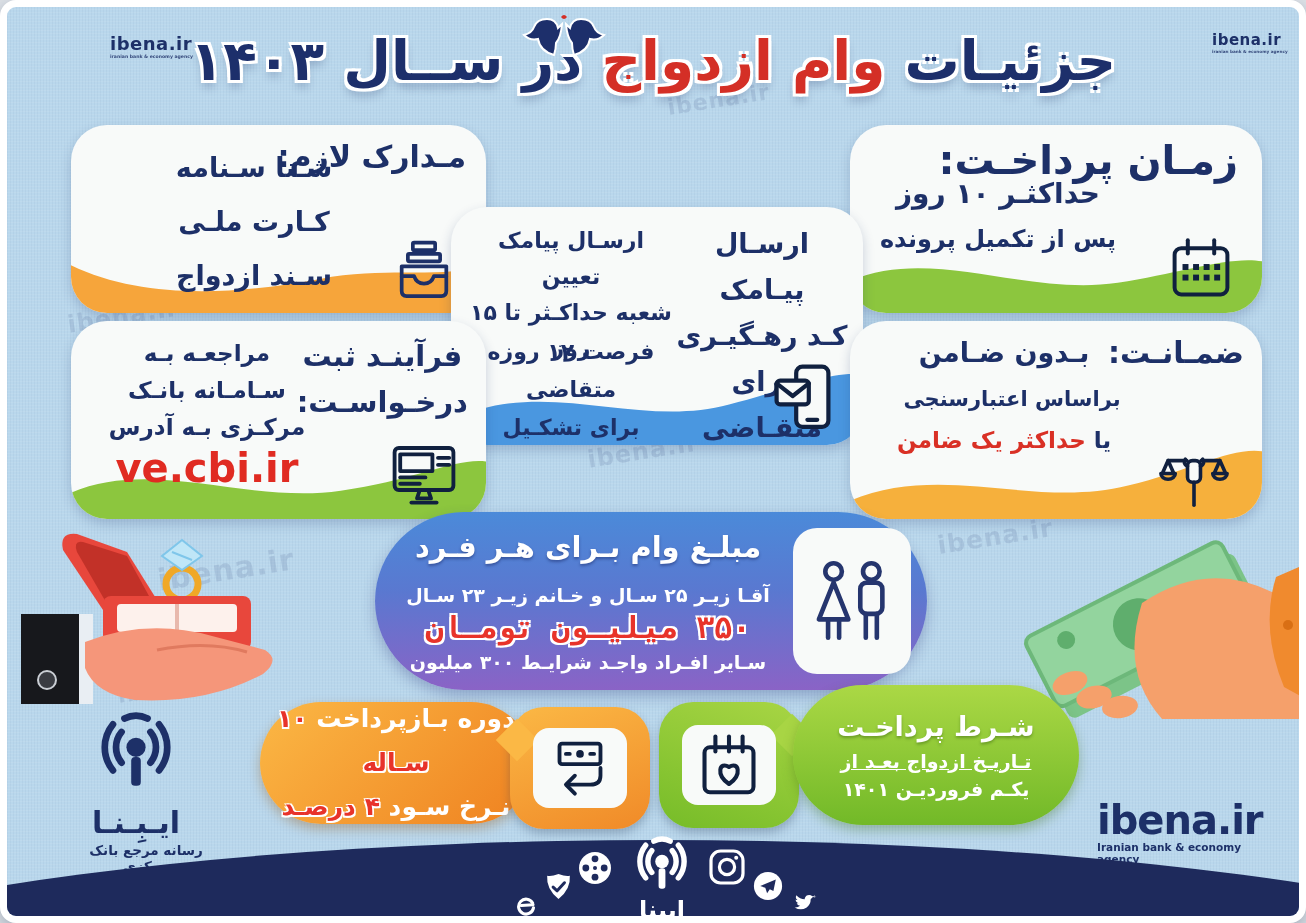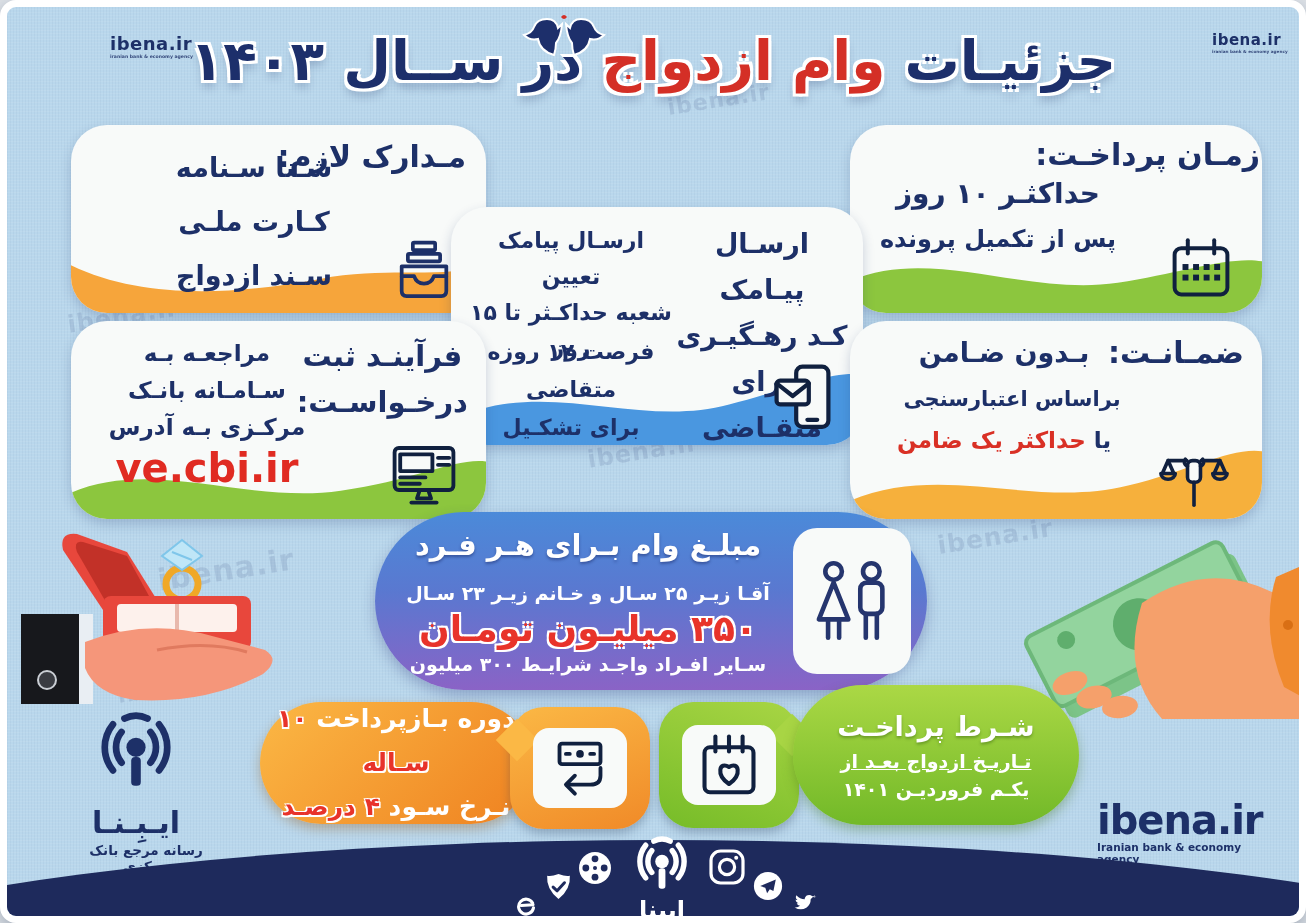--- a/index.html
+++ b/index.html
@@ -26,22 +26,22 @@
   .icon svg{display:block;width:100%;height:100%;}
   .red-t{color:#d93025;}
   
   .pill-amount{position:absolute;left:368px;top:505px;width:552px;height:178px;border-radius:90px;
     background:linear-gradient(180deg,#4b8ad9 0%,#5a78d0 45%,#8a63c6 100%);box-shadow:0 6px 14px rgba(40,50,120,.3);}
   .pill-amount .card{position:absolute;right:16px;top:16px;width:118px;height:146px;background:#f8faf9;border-radius:24px;}
   .pill-amount .txt{position:absolute;right:148px;left:22px;top:8px;bottom:8px;display:flex;flex-direction:column;
     justify-content:center;text-align:center;color:#fff;font-weight:800;}
   .pill-amount .t1{font-size:29px;text-shadow:0 2px 3px rgba(20,30,90,.45);}
   .pill-amount .t2{font-size:19px;margin-top:20px;}
-  .pill-amount .t3{font-size:36px;color:#e8332a;margin-top:4px;
-    text-shadow:2px 2px 0 #fff,-2px -2px 0 #fff,2px -2px 0 #fff,-2px 2px 0 #fff;}
+  .pill-amount .t3{font-size:30px;color:#e8332a;margin-top:4px;
+    text-shadow:2px 2px 0 #fff,-2px -2px 0 #fff,2px -2px 0 #fff,-2px 2px 0 #fff;font-family:Liberation Mono, monospace;}
   .pill-amount .t4{font-size:19px;margin-top:4px;}
   
   .pill-orange{position:absolute;left:253px;top:695px;width:272px;height:122px;border-radius:62px;
     background:linear-gradient(135deg,#fbb845,#ef8120);box-shadow:0 5px 12px rgba(150,80,10,.35);
     display:flex;flex-direction:column;justify-content:center;text-align:center;color:#fff;font-weight:800;font-size:25px;line-height:44px;}
   .pill-orange .v{color:#e8332a;text-shadow:1.5px 1.5px 0 #fff,-1.5px -1.5px 0 #fff,1.5px -1.5px 0 #fff,-1.5px 1.5px 0 #fff;}
   .pill-green{position:absolute;left:786px;top:678px;width:286px;height:140px;border-radius:70px;
     background:linear-gradient(180deg,#abd845,#72b928);box-shadow:0 5px 12px rgba(60,110,20,.35);
     display:flex;flex-direction:column;justify-content:center;text-align:center;color:#fff;font-weight:800;}
   .pill-green .c1{font-size:27px;text-shadow:0 2px 3px rgba(40,80,10,.4);}
@@ -132,21 +132,21 @@
         <path d="M14 44 L86 44 L86 84 Q86 92 78 92 L22 92 Q14 92 14 84 Z"></path>
         <path d="M14 60 L34 60 Q38 72 50 72 Q62 72 66 60 L86 60"></path>
       </svg>
     </div>
   </div>
 
   <div class="panel" style="left:843px;top:118px;width:412px;height:188px;">
     <svg class="wave" viewBox="0 0 400 80" preserveAspectRatio="none">
       <path d="M0 80 L0 46 C80 10 170 62 260 48 C320 38 370 20 400 26 L400 80 Z" fill="#8cc63e"></path>
     </svg>
-    <div class="p-head" style="right:2px;top:12px;font-size:30px;">زمـان پرداخـت:</div>
+    <div class="p-head" style="right:24px;top:12px;font-size:40px;">زمـان پرداخـت:</div>
     <div class="p-text" style="left:28px;top:52px;width:240px;font-size:28px;">حداکثـر ۱۰ روز</div>
     <div class="p-text" style="left:28px;top:100px;width:240px;font-size:24px;">پس از تکمیل پرونده</div>
     <div class="icon" style="right:28px;bottom:12px;width:66px;height:66px;">
       <svg viewBox="0 0 100 100" fill="none" stroke="#10203f" stroke-width="6" stroke-linecap="round">
         <rect x="10" y="20" width="80" height="70" rx="10"></rect>
         <line x1="30" y1="8" x2="30" y2="28"></line>
           <line x1="70" y1="8" x2="70" y2="28"></line>
         <g fill="#10203f" stroke="none">
           <rect x="22" y="44" width="9" height="9"></rect>
             <rect x="38" y="44" width="9" height="9"></rect>

